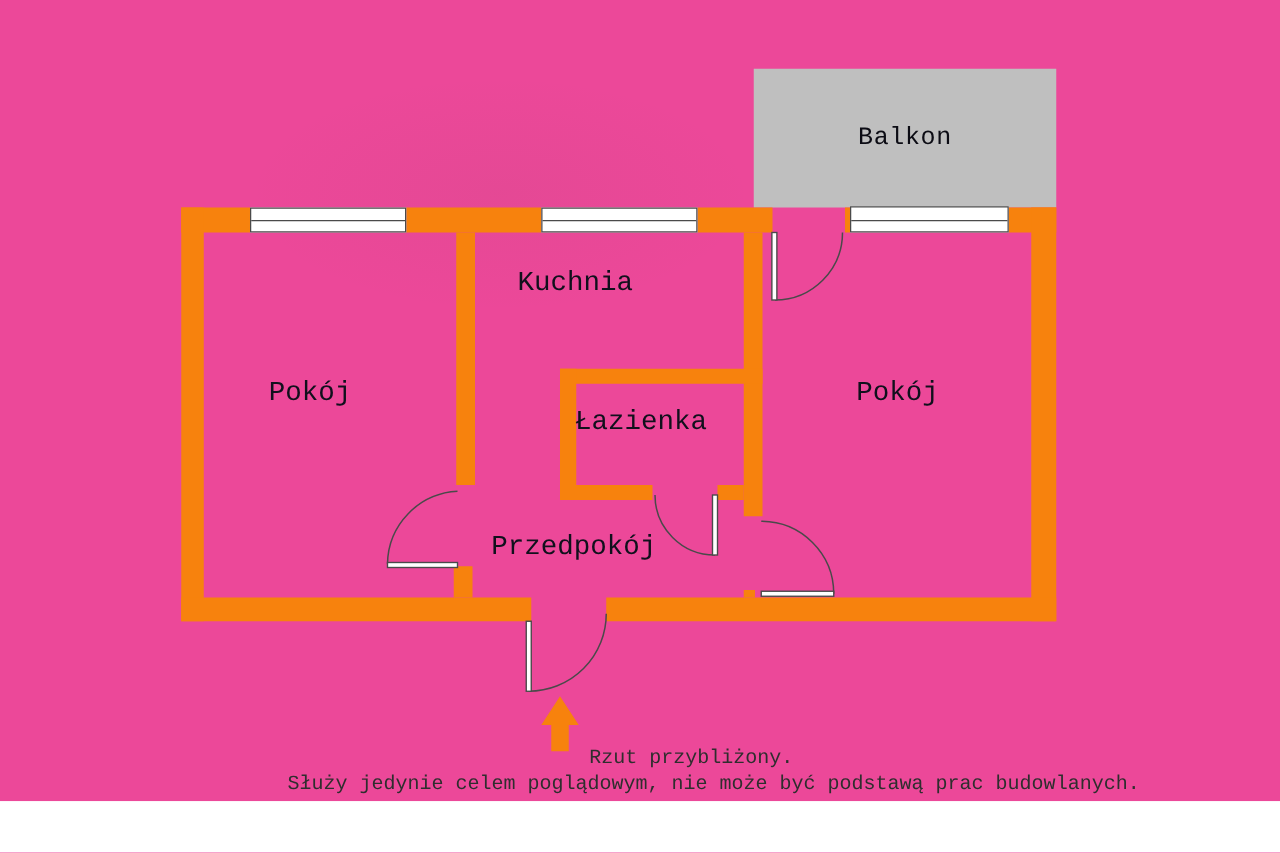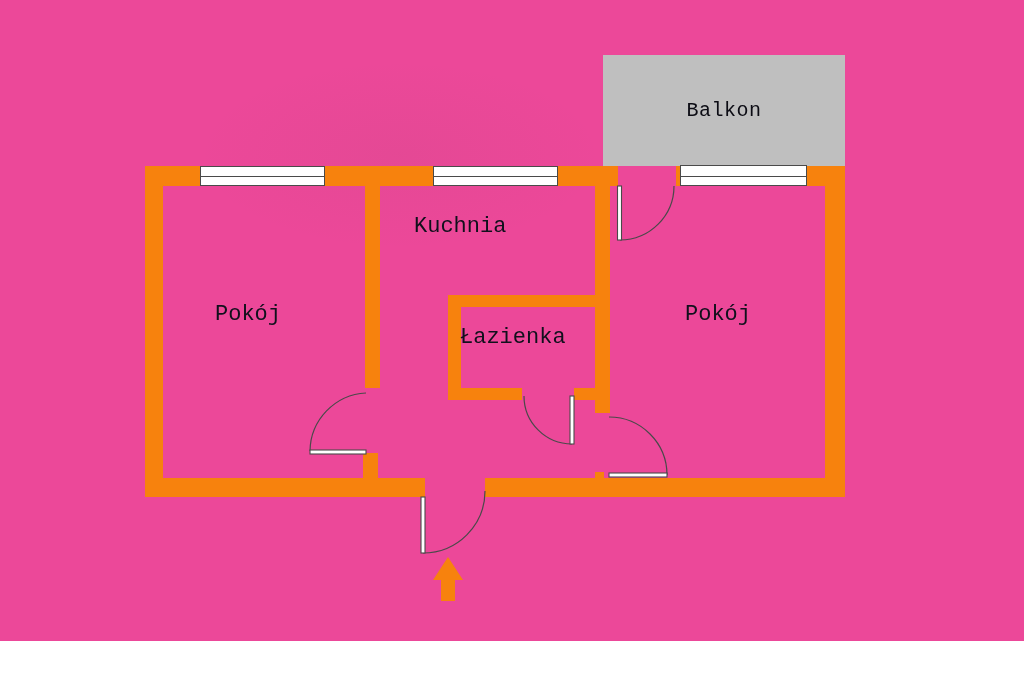--- a/index.html
+++ b/index.html
@@ -104,15 +104,20 @@
     <path class="arc" d="M 423 553 A 62 62 0 0 0 485 491"></path>
     <rect class="leaf" x="421" y="497" width="4" height="56"></rect>
 
     <polygon class="arrow" points="448,557 463,580 455,580 455,601 441,601 441,580 433,580"></polygon>
   </svg>
 
   <div class="room-label" style="left:215px;top:302px">Pokój</div>
   <div class="room-label" style="left:414px;top:214px">Kuchnia</div>
   <div class="room-label" style="left:685px;top:302px">Pokój</div>
   <div class="room-label" style="left:460px;top:325px">Łazienka</div>
+  <div class="room-label" style="left:393px;top:425px">Przedpokój</div>
 
+  <div class="footer">
+    <div>Rzut przybliżony.</div>
+    <div>Służy jedynie celem poglądowym, nie może być podstawą prac budowlanych.</div>
+  </div>
 
 </div>
 
 </body></html>

